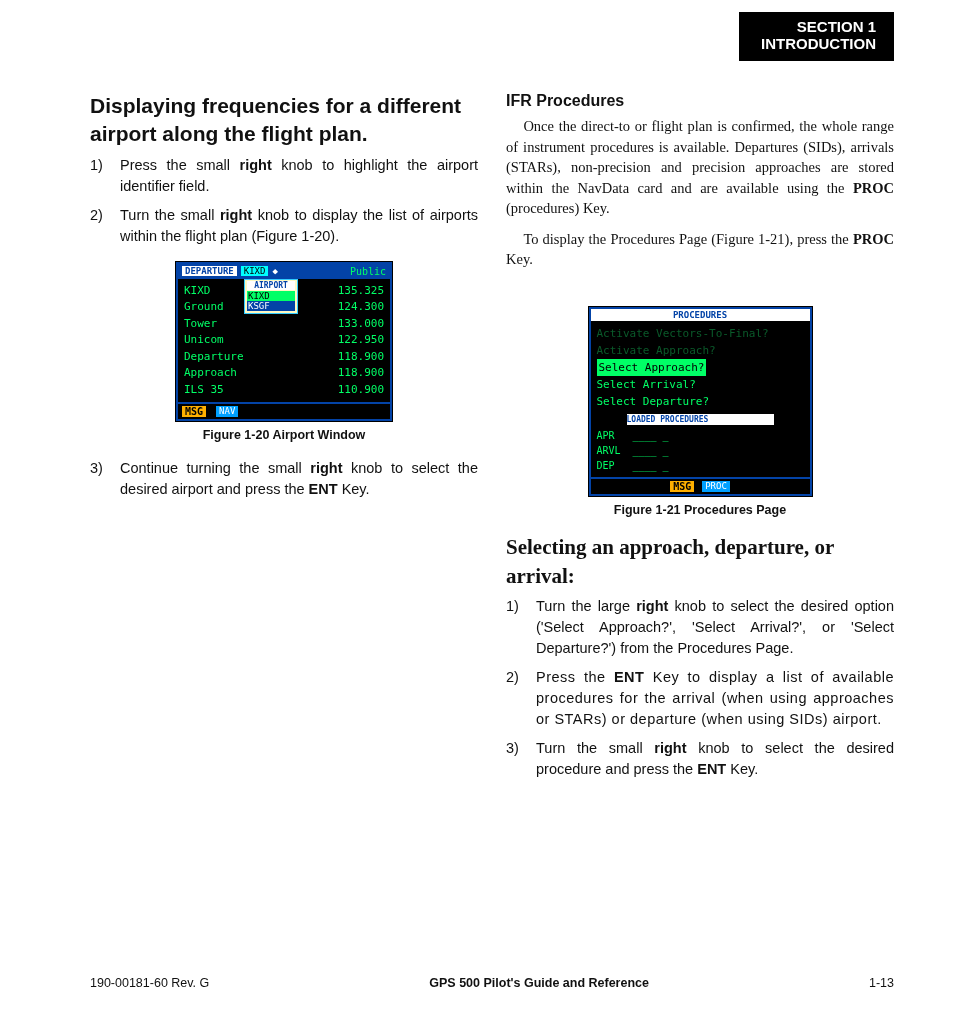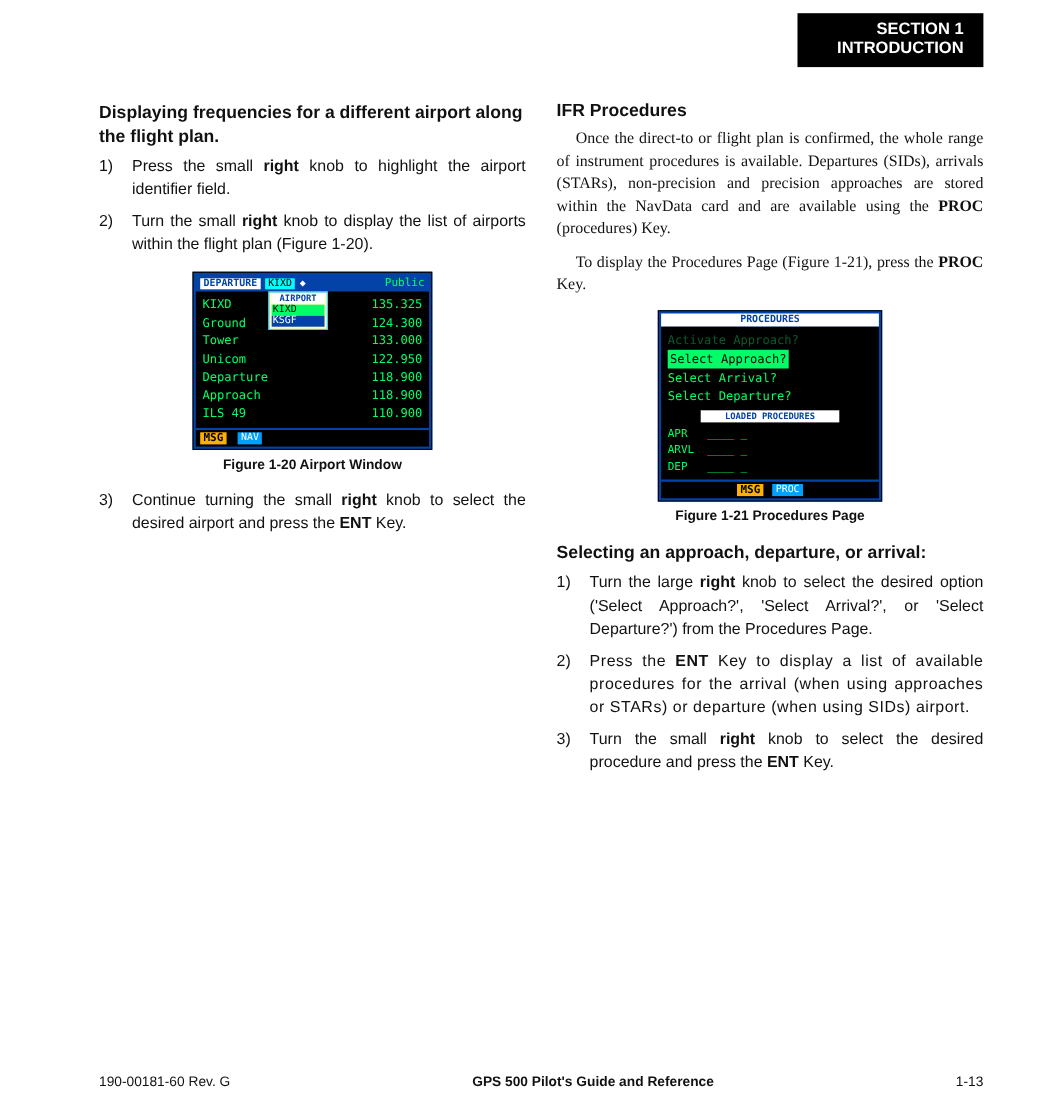--- a/index.html
+++ b/index.html
@@ -1,21 +1,21 @@
 <!DOCTYPE html>
 <html><head>
 <meta charset="utf-8">
 <style>
   * { box-sizing: border-box; margin: 0; padding: 0; }
   html, body { width: 954px; height: 1014px; background: #fff; font-family: "Helvetica Neue", Helvetica, Arial, sans-serif; color: #111; }
   .page { position: relative; width: 954px; height: 1014px; padding: 20px 60px 40px 90px; }
-  .section-tab { position: absolute; top: 12px; right: 60px; background: #000; color: #fff; padding: 6px 18px 8px 36px; text-align: right; font-weight: 700; font-size: 15px; line-height: 1.15; }
+  .section-tab { position: absolute; top: 12px; right: 60px; background: #000; color: #fff; padding: 6px 18px 8px 22px; text-align: right; font-weight: 700; font-size: 15px; line-height: 1.15; }
   .columns { display: flex; gap: 28px; margin-top: 72px; }
   .col { width: 50%; }
-  .h-sub { font-weight: 700; font-size: 16px; line-height: 1.35; margin-bottom: 6px; font-family: Arial, sans-serif; }
+  .h-sub { font-weight: 700; font-size: 21px; line-height: 1.35; margin-bottom: 6px; font-family: Arial, sans-serif; }
   .h-topic { font-weight: 700; font-size: 16px; margin-bottom: 6px; font-family: Arial, sans-serif; }
   ol.steps { list-style: none; padding-left: 0; margin-bottom: 14px; }
   ol.steps li { display: flex; font-size: 14.5px; line-height: 1.45; margin-bottom: 8px; font-family: Arial, sans-serif; text-align: justify; }
   ol.steps li .num { width: 30px; flex: 0 0 30px; }
   ol.steps li .txt { flex: 1; }
   .body-p { font-family: Georgia, "Times New Roman", serif; font-size: 14.5px; line-height: 1.42; text-align: justify; margin-bottom: 10px; text-indent: 1.2em; }
   .bold { font-weight: 700; }
   .fig-wrap { text-align: center; margin: 12px 0 16px 0; }
   .fig-caption { font-weight: 700; font-size: 12.5px; margin-top: 6px; font-family: Arial, sans-serif; }
   .footer { position: absolute; bottom: 24px; left: 90px; right: 60px; display: flex; justify-content: space-between; font-size: 12.5px; font-family: Arial, sans-serif; }
@@ -34,27 +34,27 @@
   .airport-popup { position: absolute; top: 0; left: 66px; width: 54px; background: #fef9c3; border: 1px solid #3cf; padding: 1px 2px 2px 2px; font-size: 9px; color: #fff; }
   .airport-popup .hdr { background: #fff; color: #0343A7; font-weight: 700; text-align: center; font-size: 8px; margin-bottom: 1px; }
   .airport-popup .opt { color: #fff; background: #0343A7; padding: 0 1px; }
   .airport-popup .opt.sel { background: #00ff66; color: #000; }
   .gps-botbar { background: #000; border-top: 2px solid #0343A7; padding: 2px 4px; color: #ffb000; font-size: 10px; display:flex; gap:10px; }
   .gps-botbar .tag { background: #ffb000; color: #000; padding: 0 3px; font-weight: 700; }
   .gps-botbar .nav { background: #00a0ff; color: #fff; padding: 0 3px; font-size: 9px; }
   .diamond { color: #fff; font-size: 9px; margin-right: 2px; }
 
   
-  .proc-screen { width: 204px; background: #0343A7; border: 1px solid #000; display: inline-block; font-family: "Lucida Console", Monaco, monospace; font-size: 11px; padding: 2px; text-align: left; }
+  .proc-screen { width: 225px; background: #0343A7; border: 1px solid #000; display: inline-block; font-family: "Lucida Console", Monaco, monospace; font-size: 11px; padding: 2px; text-align: left; margin-top: 24px; }
   .proc-title { background: #fff; color: #0343A7; font-weight: 700; text-align: center; font-size: 9px; padding: 1px 0; }
   .proc-inner { background: #000; padding: 4px 6px; }
   .proc-row { color: #00ff66; line-height: 1.55; font-size: 11px; }
   .proc-row.dim { color: #0a5a2a; }
   .proc-row.sel { background: #00ff66; color: #000; display: inline-block; padding: 0 2px; }
-  .proc-sub { background: #fff; color: #0343A7; font-weight: 700; text-align: center; font-size: 8px; margin: 4px 30px 3px 30px; padding: 1px 0; }
+  .proc-sub { background: #fff; color: #0343A7; font-weight: 700; font-size: 8px; margin: 4px 30px 3px 30px; padding: 1px 0; }
   .proc-loaded { color: #00ff66; font-size: 10px; line-height: 1.5; }
   .proc-loaded .lbl { color: #00ff66; display:inline-block; width:36px; }
   .proc-loaded .dash { color: #00ff66; }
   .proc-bot { background: #000; border-top: 2px solid #0343A7; padding: 2px 4px; display:flex; justify-content:center; gap:8px; }
   .proc-bot .tag { background: #ffb000; color: #000; padding: 0 3px; font-weight: 700; font-size: 10px; }
   .proc-bot .pg { background: #00a0ff; color: #fff; padding: 0 3px; font-size: 9px; }
 </style>
 </head>
 <body>
 
@@ -117,21 +117,21 @@
               </div>
             <div class="gps-row">
                 <span class="name">Departure</span>
                 <span class="val">118.900</span>
               </div>
             <div class="gps-row">
                 <span class="name">Approach</span>
                 <span class="val">118.900</span>
               </div>
             <div class="gps-row">
-                <span class="name">ILS 49</span>
+                <span class="name">ILS 35</span>
                 <span class="val">110.900</span>
               </div>
           </div>
           <div class="gps-botbar">
             <span class="tag">MSG</span>
             <span class="nav">NAV</span>
           </div>
         </div>
         <div class="fig-caption">Figure 1-20  Airport Window</div>
       </div>
@@ -153,39 +153,40 @@
         <span>Once the direct-to or flight plan is confirmed, the whole range of instrument procedures is available.  Departures (SIDs), arrivals (STARs), non-precision and precision approaches are stored within the NavData card and are available using the </span><span class="bold">PROC</span><span> (procedures) Key.</span>
       </p>
       <p class="body-p">
         <span>To display the Procedures Page (Figure 1-21), press the </span><span class="bold">PROC</span><span> Key.</span>
       </p>
 
       <div class="fig-wrap">
         <div class="proc-screen">
           <div class="proc-title">PROCEDURES</div>
           <div class="proc-inner">
+            <div class="proc-row dim">Activate Vectors-To-Final?</div>
             <div class="proc-row dim">Activate Approach?</div>
             <div><span class="proc-row sel">Select Approach?</span></div>
             <div class="proc-row">Select Arrival?</div>
             <div class="proc-row">Select Departure?</div>
             <div class="proc-sub">LOADED PROCEDURES</div>
             <div class="proc-loaded"><span class="lbl">APR</span><span class="dash">____ _</span></div>
             <div class="proc-loaded"><span class="lbl">ARVL</span><span class="dash">____ _</span></div>
             <div class="proc-loaded"><span class="lbl">DEP</span><span class="dash">____ _</span></div>
           </div>
           <div class="proc-bot">
             <span class="tag">MSG</span>
             <span class="pg">PROC</span>
           </div>
         </div>
         <div class="fig-caption">Figure 1-21  Procedures Page</div>
       </div>
 
 
-      <div class="h-sub" style="margin-top:6px;">Selecting an approach, departure, or arrival:</div>
+      <div class="h-sub" style="margin-top:6px;font-family:Liberation Serif, serif;">Selecting an approach, departure, or arrival:</div>
 
       <ol class="steps">
         <li>
           <span class="num">1)</span>
           <span class="txt">
             <span>Turn the large </span><span class="bold">right</span><span> knob to select the desired option ('Select Approach?', 'Select Arrival?', or 'Select Departure?') from the Procedures Page.</span>
           </span>
         </li>
         <li>
           <span class="num">2)</span>

